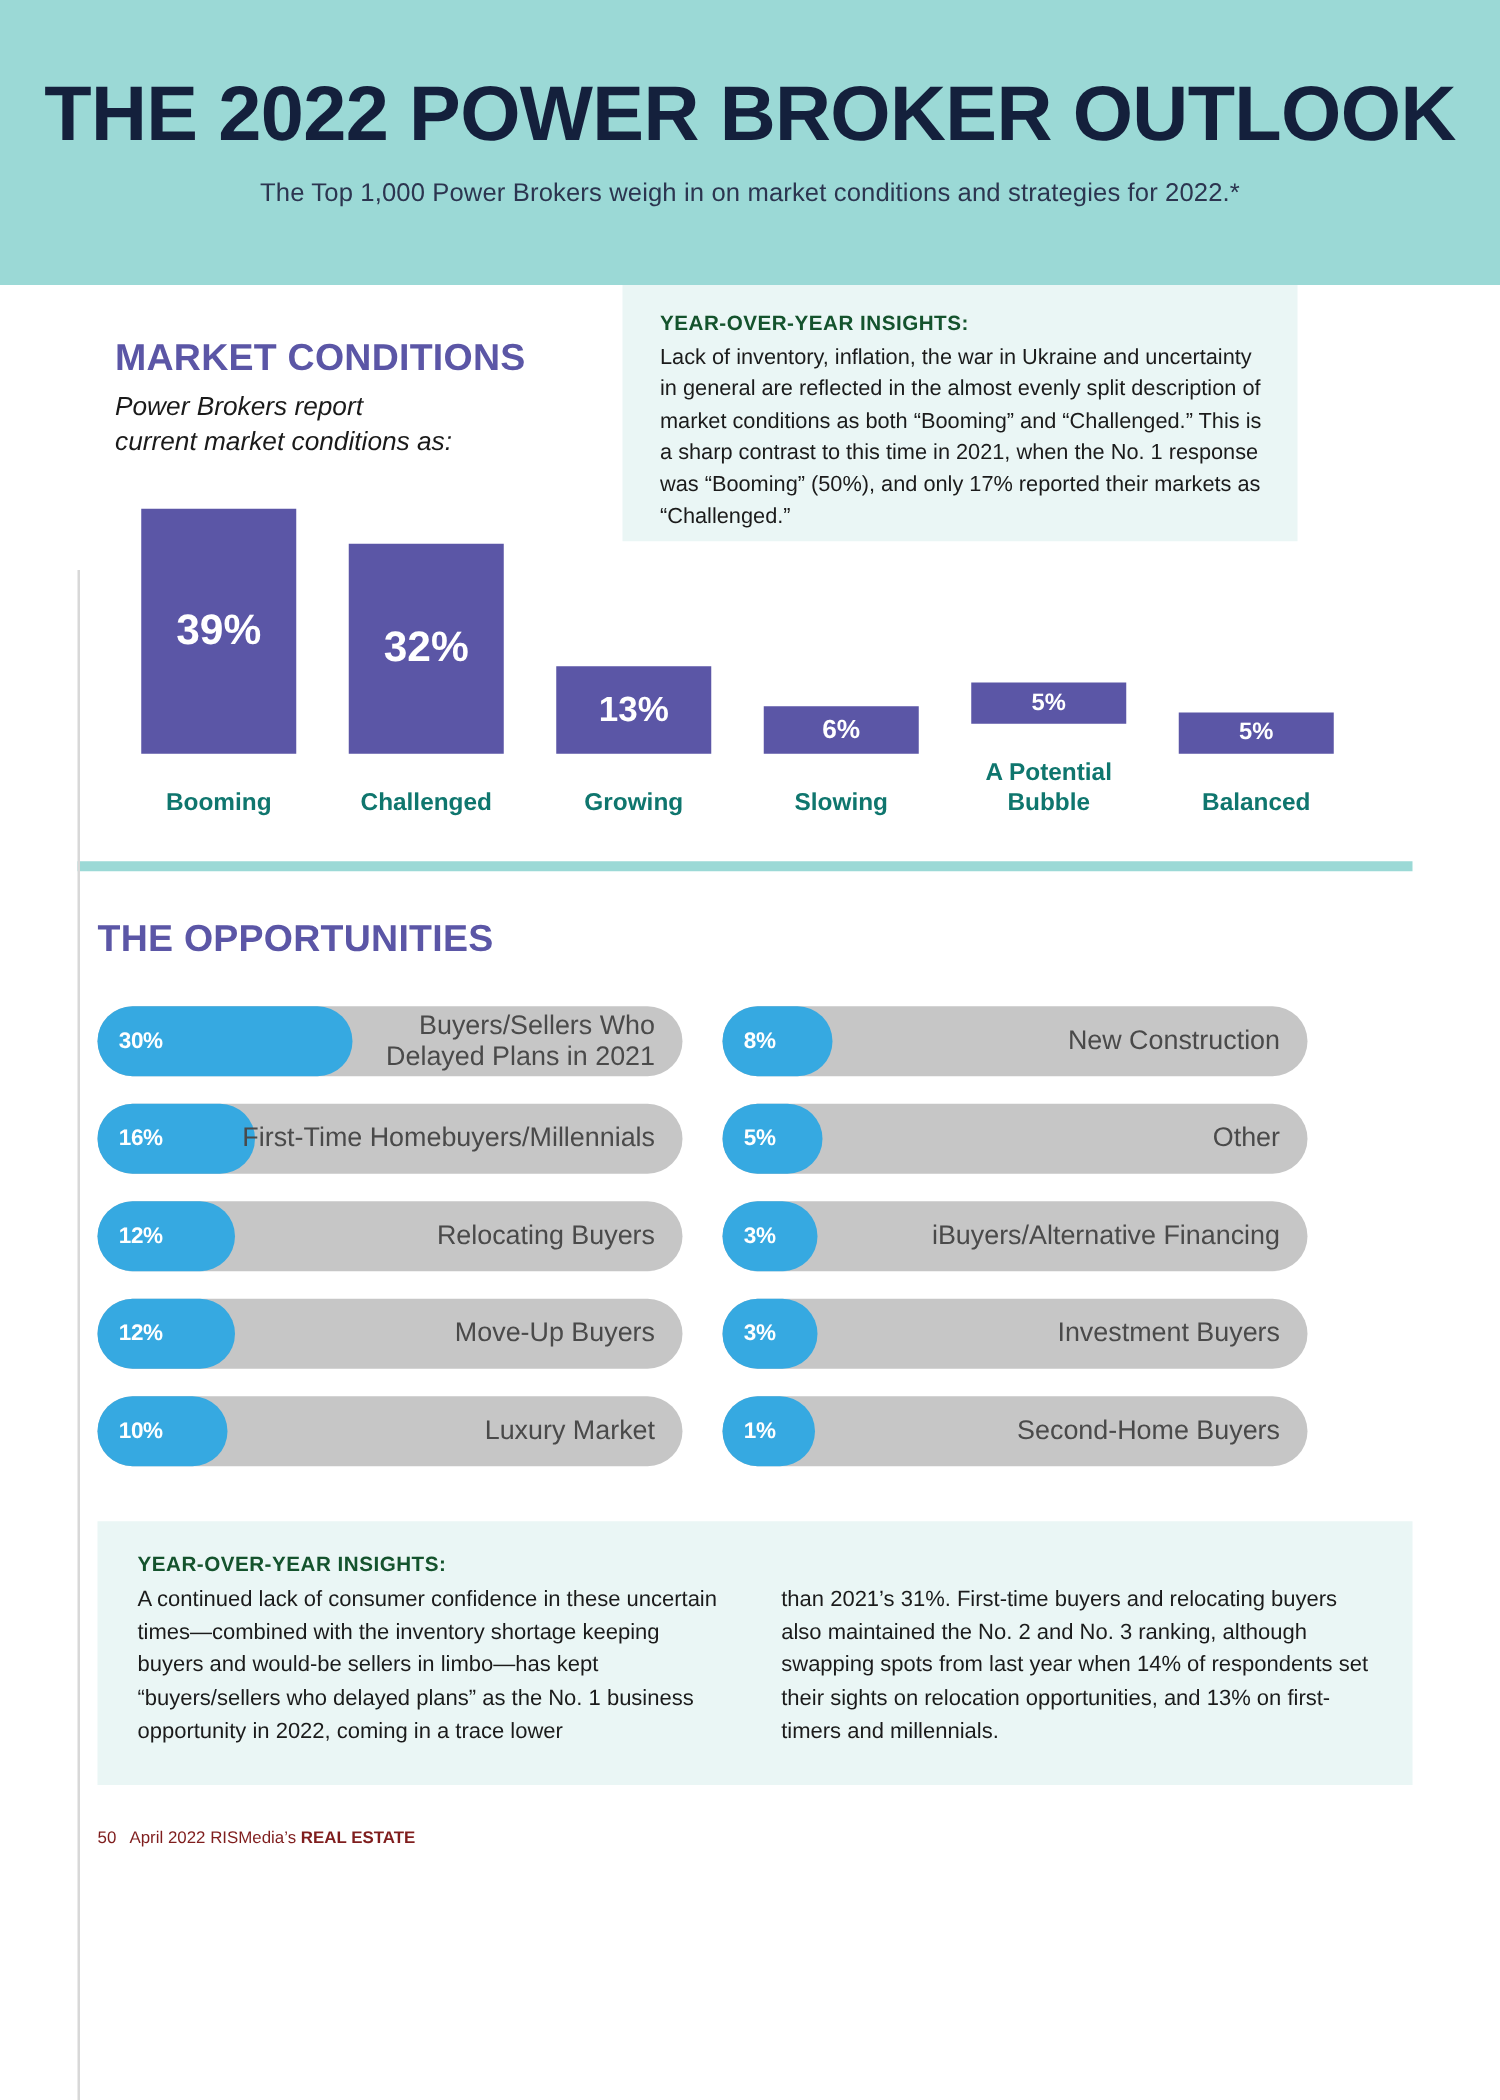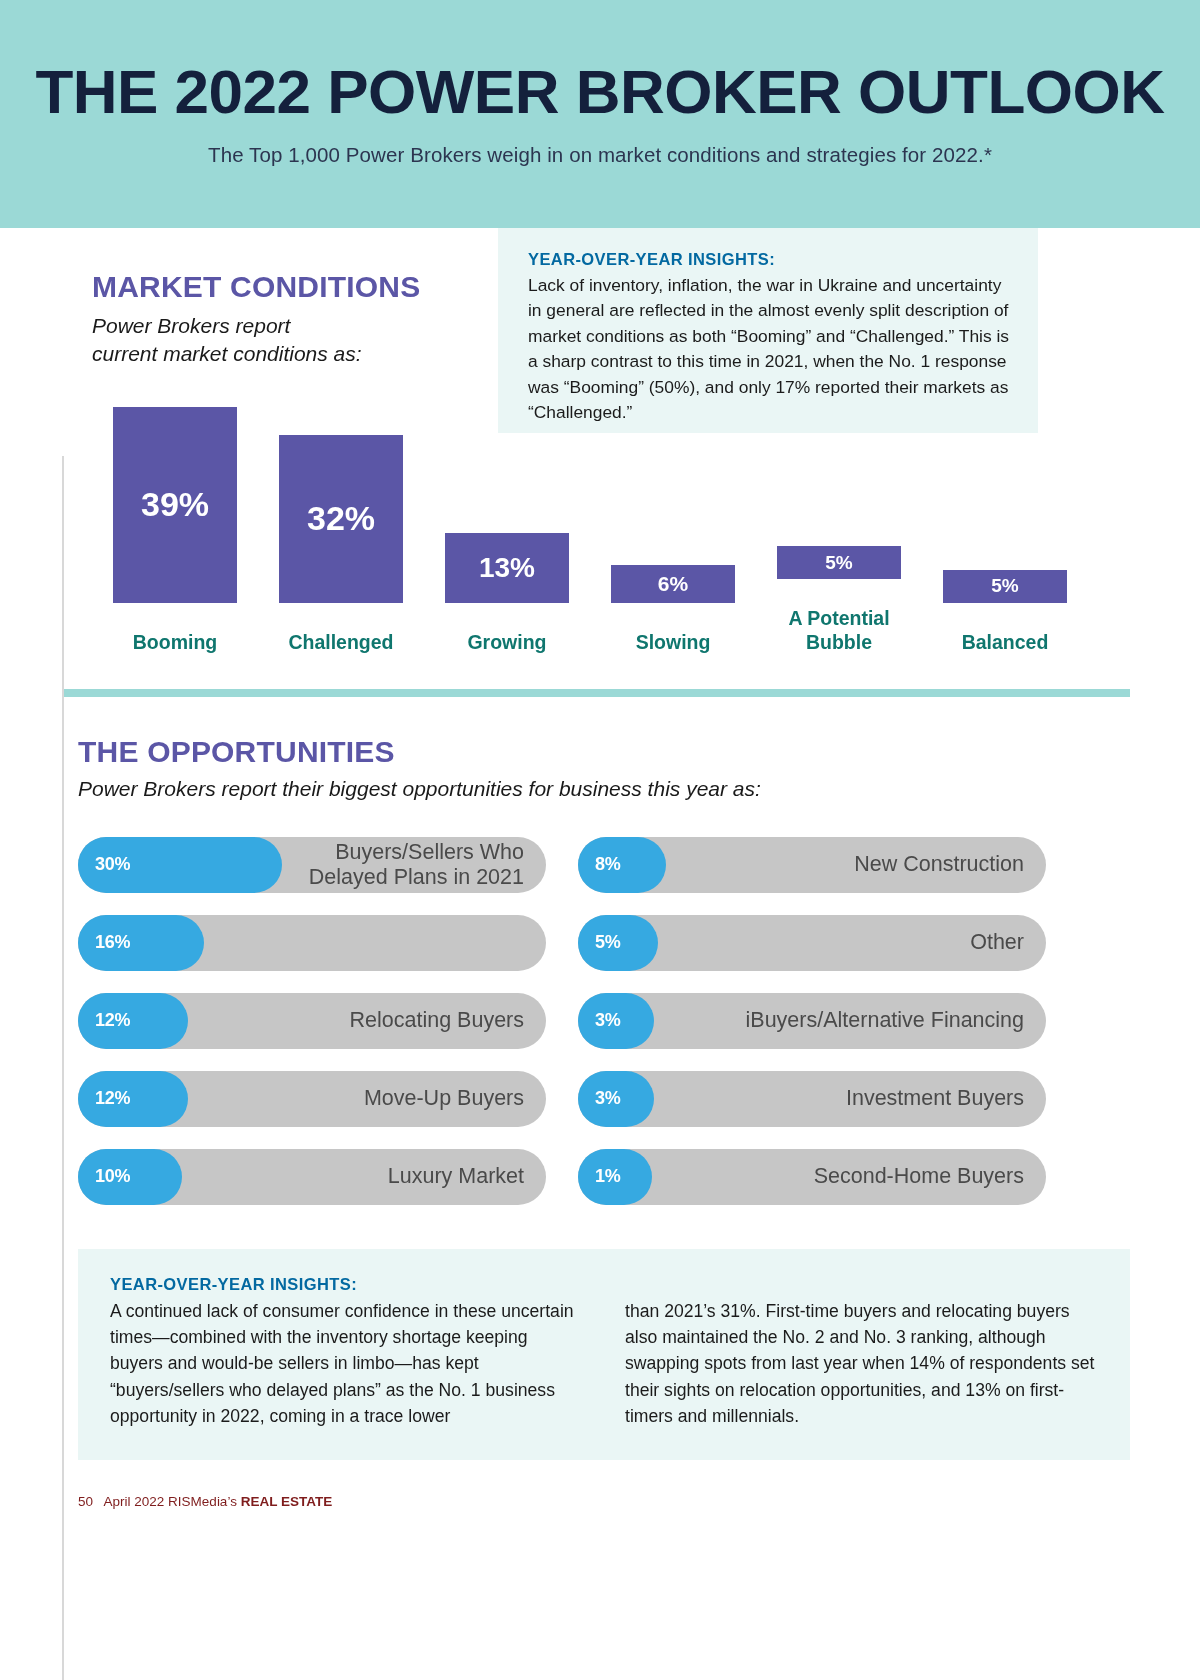--- a/index.html
+++ b/index.html
@@ -71,21 +71,21 @@
 
   .insight-box {
     position: absolute;
     background: #EAF6F5;
     padding: 22px 26px 24px 30px;
   }
   .insight-box.top {
     left: 498px; top: 0px; width: 540px; height: 205px;
   }
   .insight-title {
-    color: #0369a1;
+    color: #14532d;
     font-weight: 800;
     font-size: 16.5px;
     letter-spacing: 0.4px;
     margin-bottom: 4px;
   }
   .insight-body {
     font-size: 17.4px;
     color: #1B1B1B;
     line-height: 1.46;
   }
@@ -271,38 +271,38 @@
           </div>
           <div class="bar-label">Balanced</div>
         </div>
       </div>
   </div>
 
   <div class="divider"></div>
 
   <div class="opp-wrap">
     <div class="section-title">THE OPPORTUNITIES</div>
-    <div class="opp-sub">Power Brokers report their biggest opportunities for business this year as:</div>
     <div class="opp-grid" id="pills-host">
         <div class="pill">
           <div class="pill-fill" style="width: 204px;">
             <span class="pill-pct">30%</span>
           </div>
           <div class="pill-label">Buyers/Sellers Who<br>Delayed Plans in 2021</div>
         </div>
         <div class="pill">
           <div class="pill-fill" style="width: 88px;">
             <span class="pill-pct">8%</span>
           </div>
           <div class="pill-label">New Construction</div>
         </div>
         <div class="pill">
           <div class="pill-fill" style="width: 126px;">
             <span class="pill-pct">16%</span>
           </div>
+          <div class="pill-label">First-Time Homebuyers/Millennials</div>
         </div>
         <div class="pill">
           <div class="pill-fill" style="width: 80px;">
             <span class="pill-pct">5%</span>
           </div>
           <div class="pill-label">Other</div>
         </div>
         <div class="pill">
           <div class="pill-fill" style="width: 110px;">
             <span class="pill-pct">12%</span>

